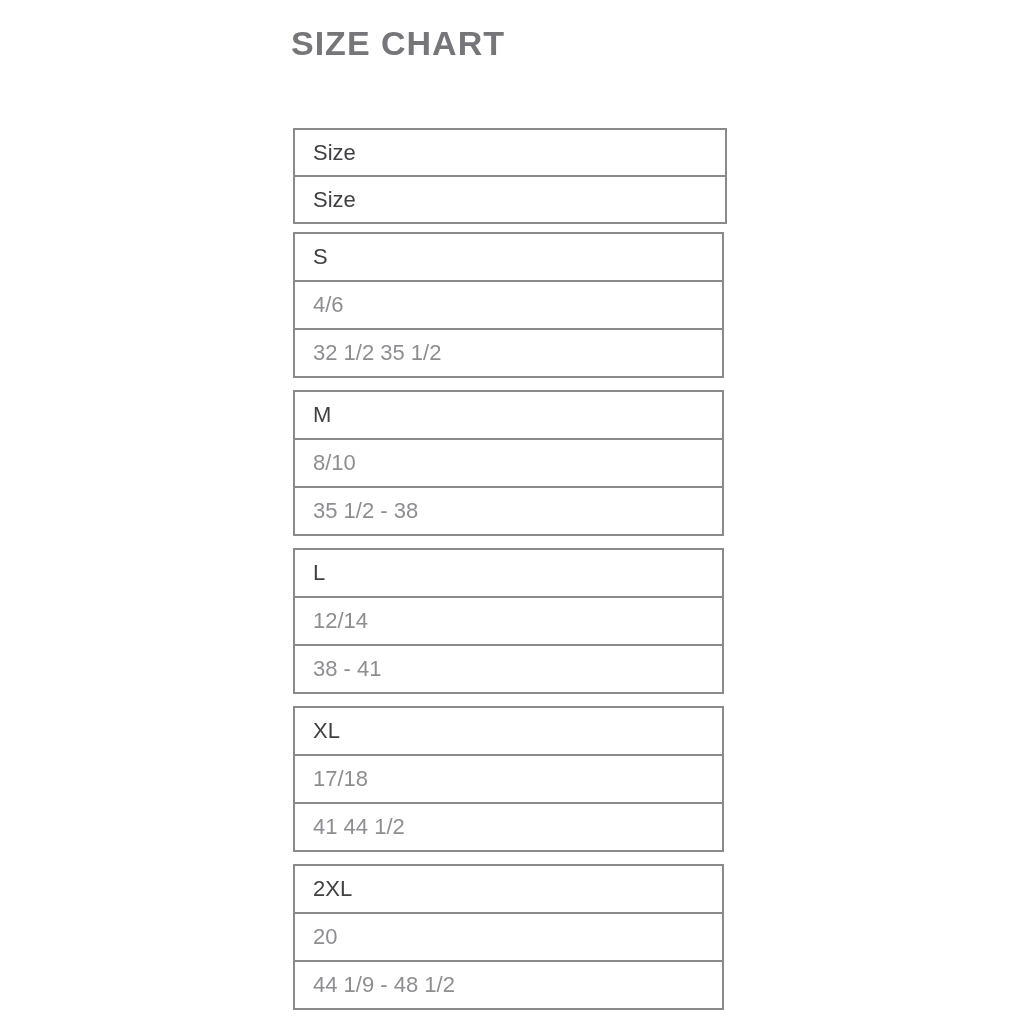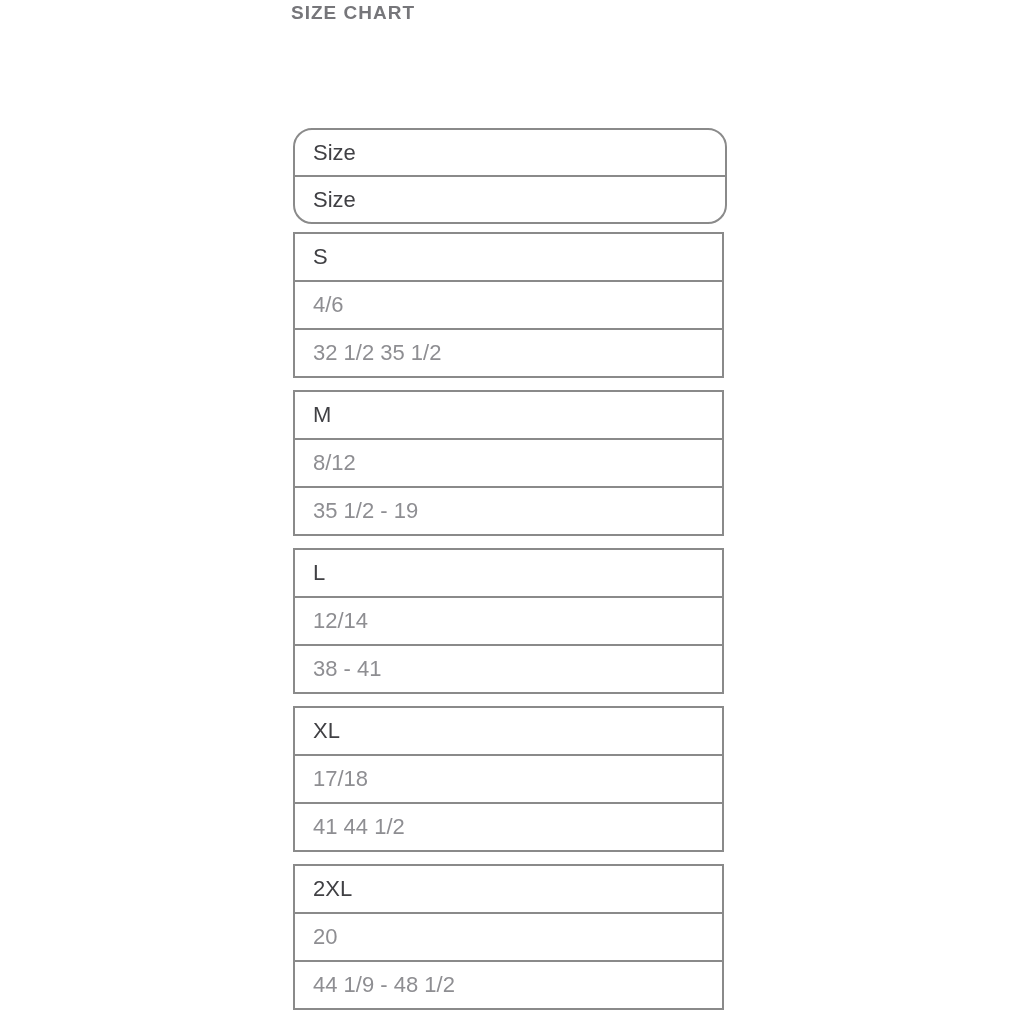--- a/index.html
+++ b/index.html
@@ -6,43 +6,42 @@
   html, body {
     width: 1024px; height: 1024px;
     background: #ffffff;
     font-family: "Liberation Sans", sans-serif;
     overflow: hidden;
     position: relative;
   }
   .page-title {
     position: absolute;
     left: 291px;
-    top: 2px;
-    font-size: 19px;
+    top: 24px;
+    font-size: 34px;
     font-weight: bold;
     letter-spacing: 1px;
     color: #76767a;
     white-space: nowrap;
     text-align: right;
   }
   .table-col {
     position: absolute;
     left: 293px;
     top: 128px;
   }
   .block {
     width: 427px;
     border: 2px solid #8a8a8a;
     margin-bottom: 12px;
     background: #ffffff;
   }
   .block.header-block {
     width: 430px;
     margin-bottom: 8px;
-    border-radius: 19px;
   }
   .row {
     height: 46px;
     line-height: 46px;
     padding-left: 18px;
     font-size: 22px;
     border-top: 2px solid #8a8a8a;
     white-space: nowrap;
     overflow: hidden;
   }
@@ -67,22 +66,22 @@
   </div>
 
   <div class="block">
     <div class="row label-row">S</div>
     <div class="row value-row">4/6</div>
     <div class="row value-row">32 1/2 35 1/2</div>
   </div>
 
   <div class="block">
     <div class="row label-row">M</div>
-    <div class="row value-row">8/12</div>
-    <div class="row value-row">35 1/2 - 19</div>
+    <div class="row value-row">8/10</div>
+    <div class="row value-row">35 1/2 - 38</div>
   </div>
 
   <div class="block">
     <div class="row label-row">L</div>
     <div class="row value-row">12/14</div>
     <div class="row value-row">38 - 41</div>
   </div>
 
   <div class="block">
     <div class="row label-row">XL</div>

